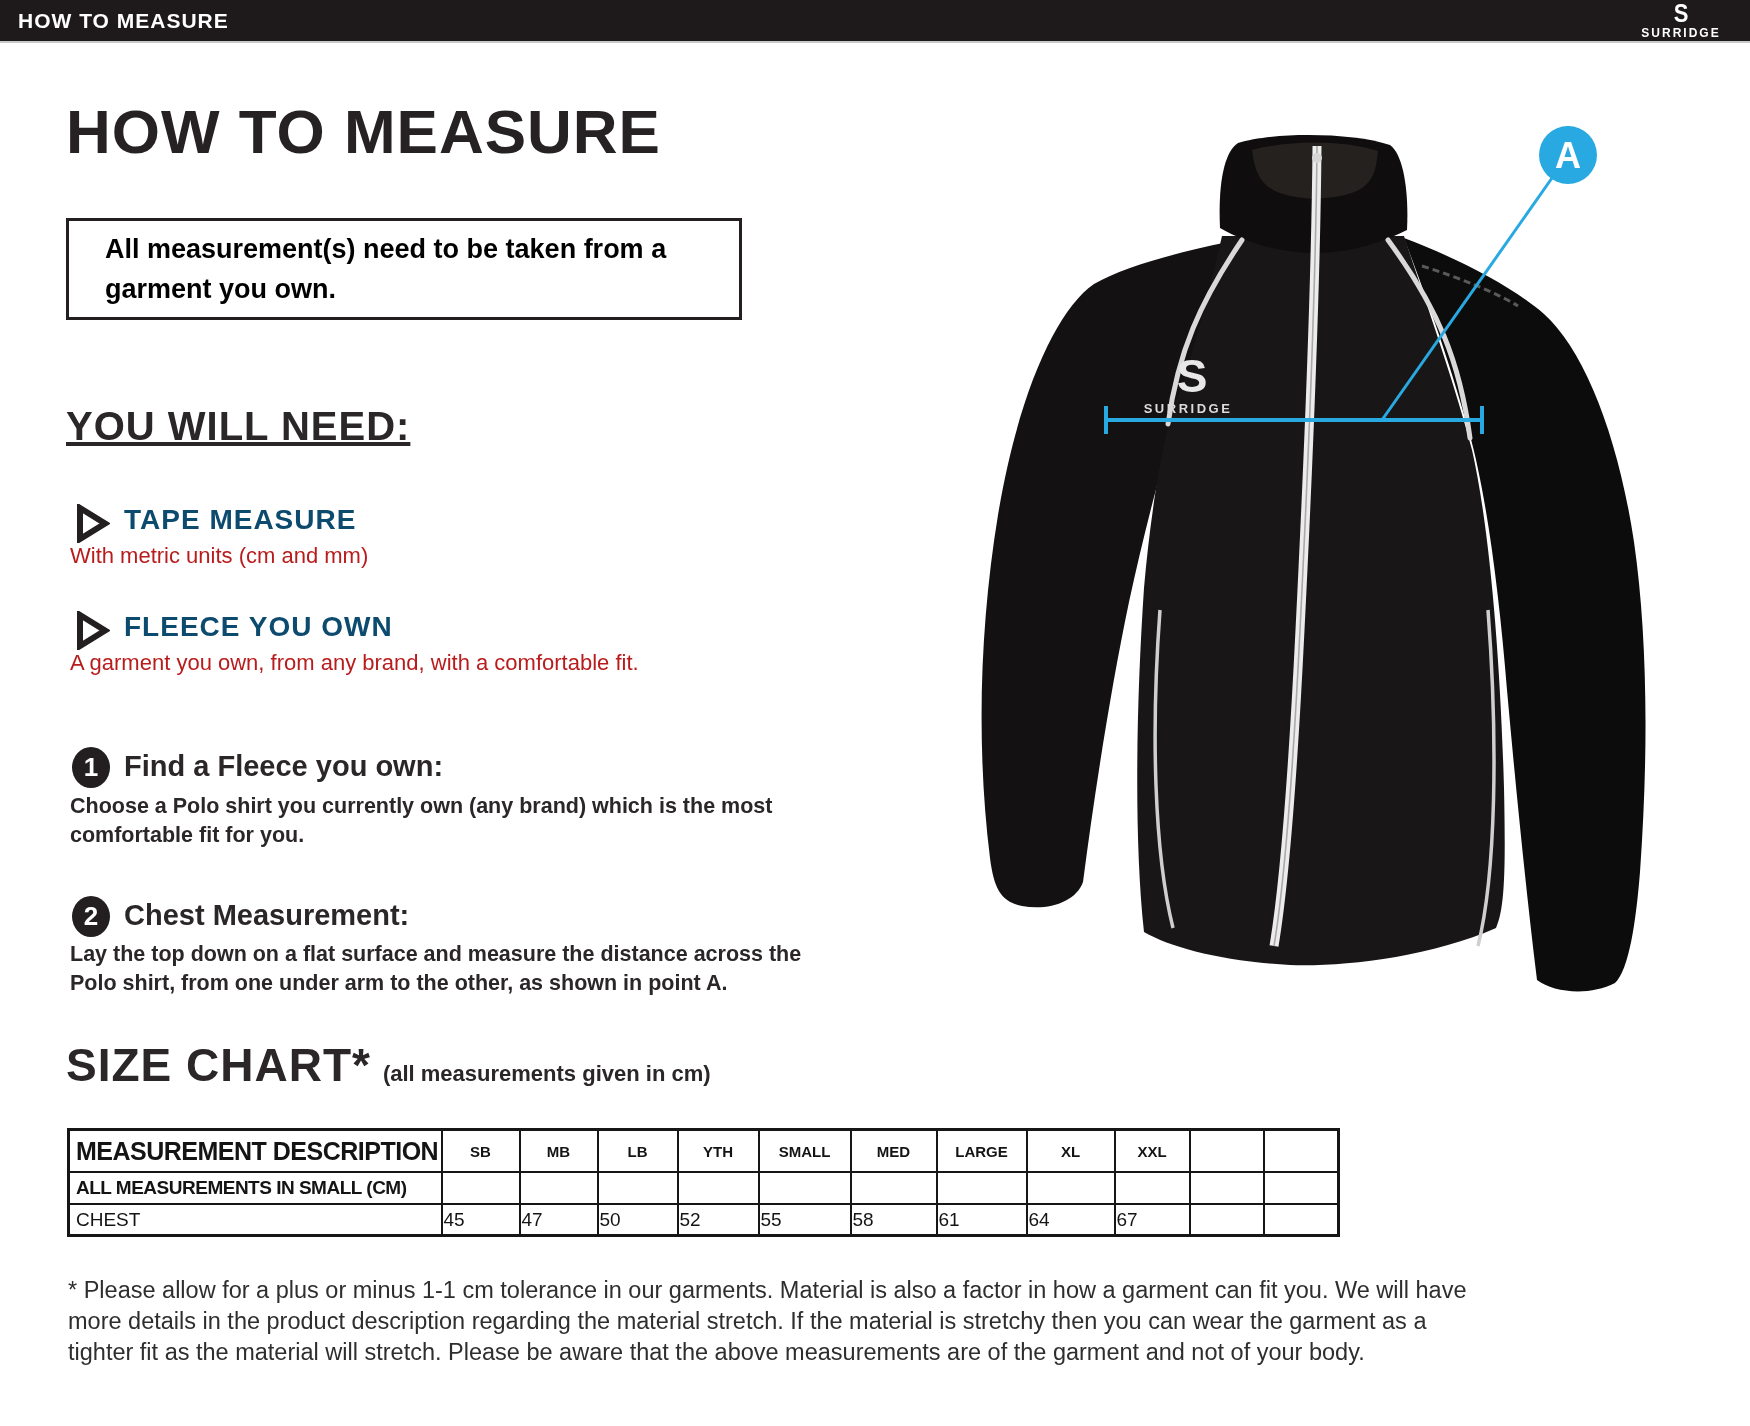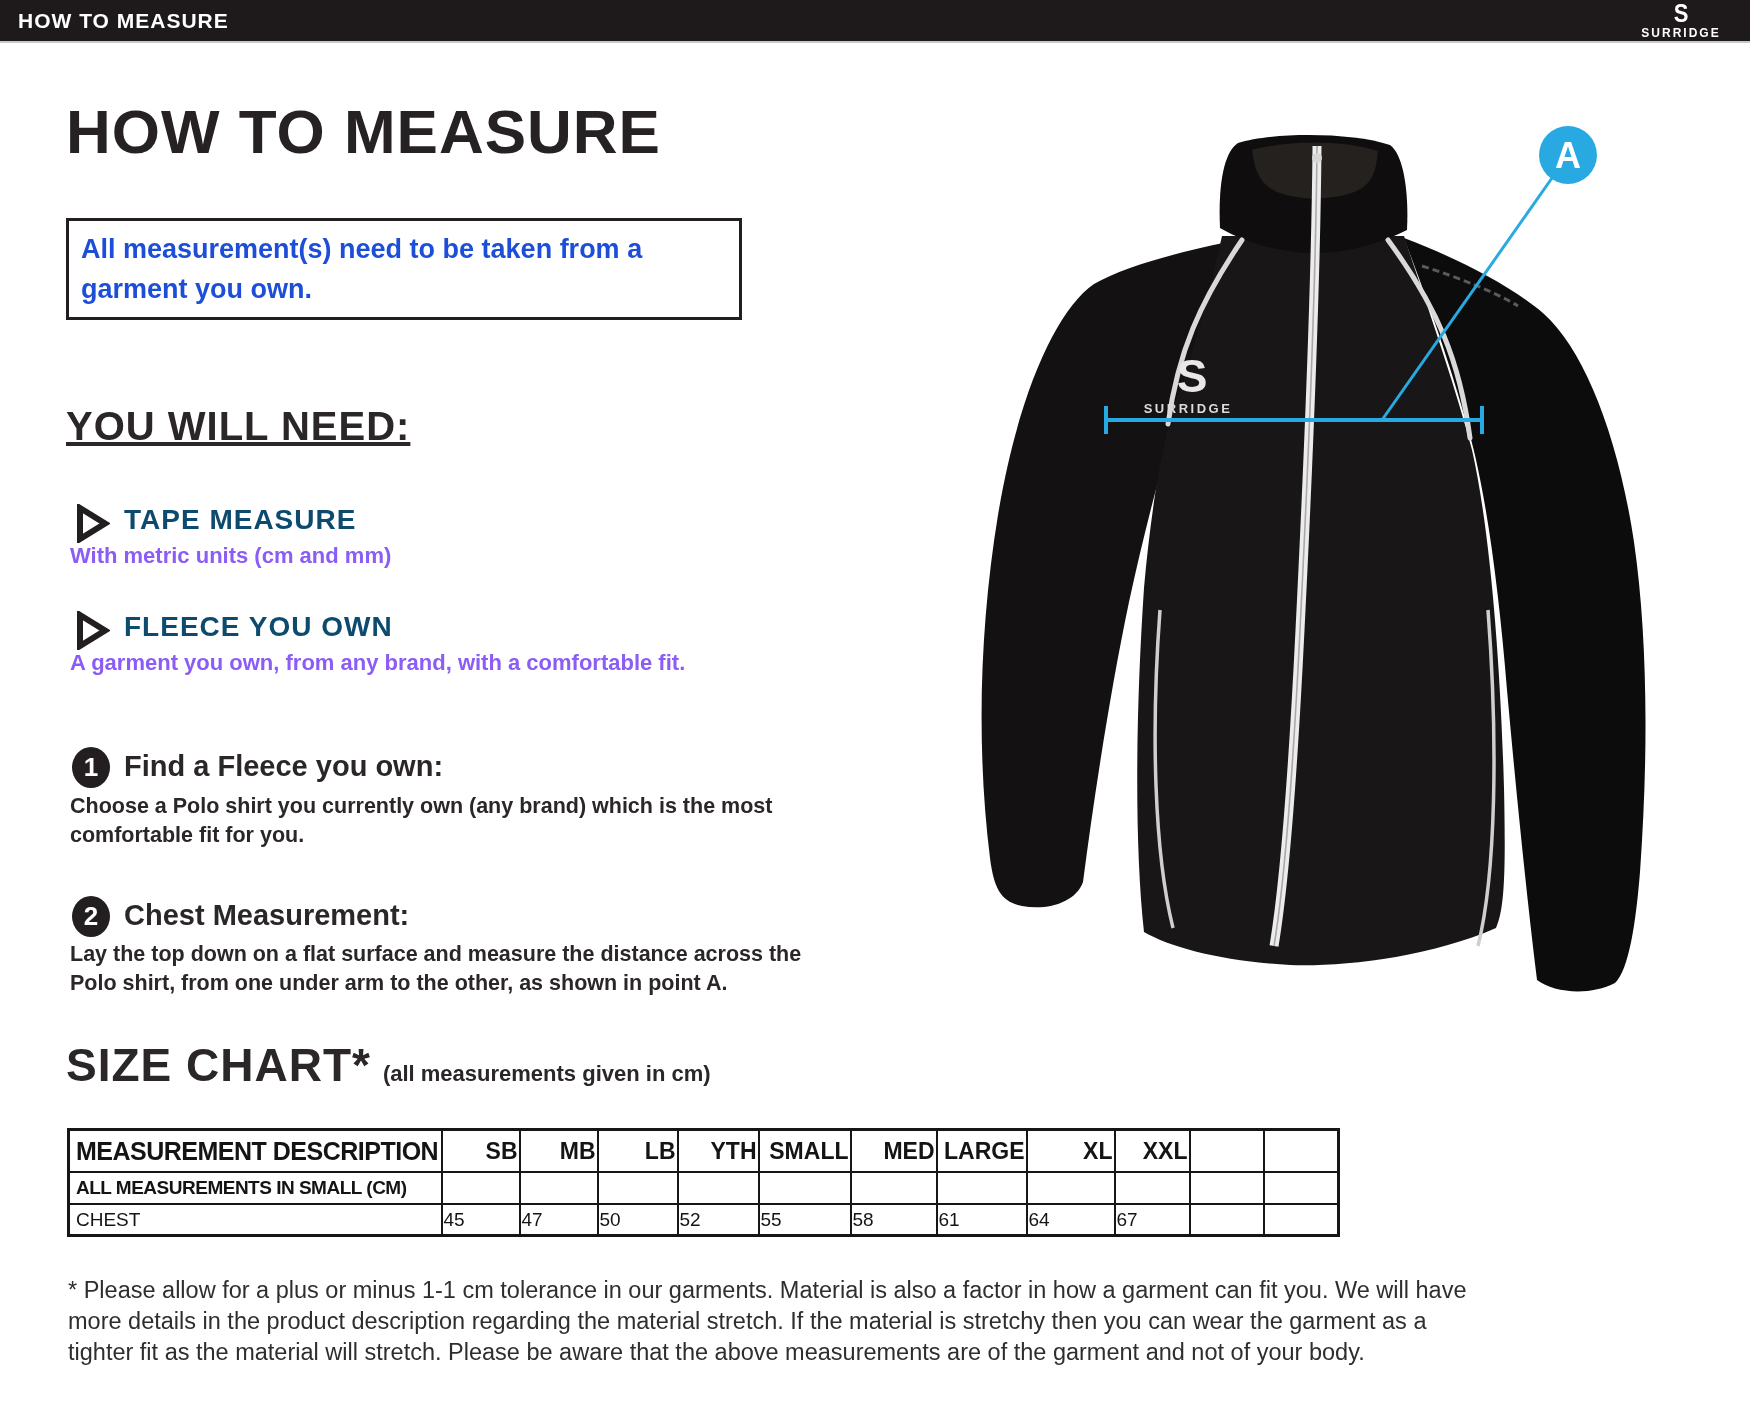--- a/index.html
+++ b/index.html
@@ -31,29 +31,29 @@
   .h1{
     left:66px;top:96px;font-size:62px;font-weight:800;letter-spacing:1px;
     color:#262223;white-space:nowrap;
   }
   .notice-box{
     left:66px;top:218px;width:676px;height:102px;
     border:3px solid #231f20;box-sizing:border-box;
     display:flex;align-items:center;
   }
   .notice-box .txt{
-    font-size:27px;font-weight:bold;line-height:40px;color:#1d4ed8;
-    padding:0 60px 0 12px;
+    font-size:27px;font-weight:bold;line-height:40px;color:#000000;
+    padding:0 60px 0 36px;
   }
   .h2{
     left:66px;top:404px;font-size:40px;font-weight:800;letter-spacing:1px;color:#2b2728;text-decoration:underline;
   }
   .tri-icon{width:34px;height:39px;display:block;}
   .need-label{font-size:28px;font-weight:800;letter-spacing:1px;color:#0c4a6e;white-space:nowrap;}
-  .need-desc{font-size:22px;font-weight:bold;color:#8b5cf6;white-space:nowrap;}
+  .need-desc{font-size:22px;font-weight:normal;color:#b91c1c;white-space:nowrap;}
 
   .step-badge{
     width:38px;height:41px;border-radius:50%;background:#231f20;color:#fff;
     display:flex;align-items:center;justify-content:center;
     font-size:26px;font-weight:bold;
   }
   .step-title{font-size:29px;font-weight:800;color:#2b2728;white-space:nowrap;}
   .step-body{font-size:21.5px;font-weight:bold;line-height:29px;color:#2b2728;width:770px;}
 
   .h3-row{left:66px;top:1038px;display:flex;align-items:baseline;}
@@ -62,21 +62,21 @@
 
   
   .sc-table{
     border-collapse:collapse;table-layout:fixed;width:1270px;
     border:3px solid #161616;background:#fff;
   }
   .sc-table td{
     border:2px solid #161616;vertical-align:middle;overflow:hidden;
     color:#141414;
   }
-  .sc-table tr.hdr td{height:38px;font-weight:bold;font-size:23px;text-align:right;}
+  .sc-table tr.hdr td{height:38px;font-weight:bold;font-size:15px;text-align:center;}
   .sc-table tr.hdr td.desc{font-size:25px;text-align:left;padding-left:6px;letter-spacing:-0.5px;}
   .sc-table tr.metric td{height:28px;font-size:19px;font-weight:bold;text-align:left;padding-left:6px;letter-spacing:-0.5px;}
   .sc-table tr.vals td{height:27px;font-size:19px;text-align:left;font-weight:normal;}
   .sc-table tr.vals td.desc{text-align:left;padding-left:6px;font-size:19px;}
 
   .footnote{
     left:68px;top:1275px;width:1400px;font-size:23.5px;line-height:31px;
     color:#2e2e2e;font-weight:normal;
   }
 

